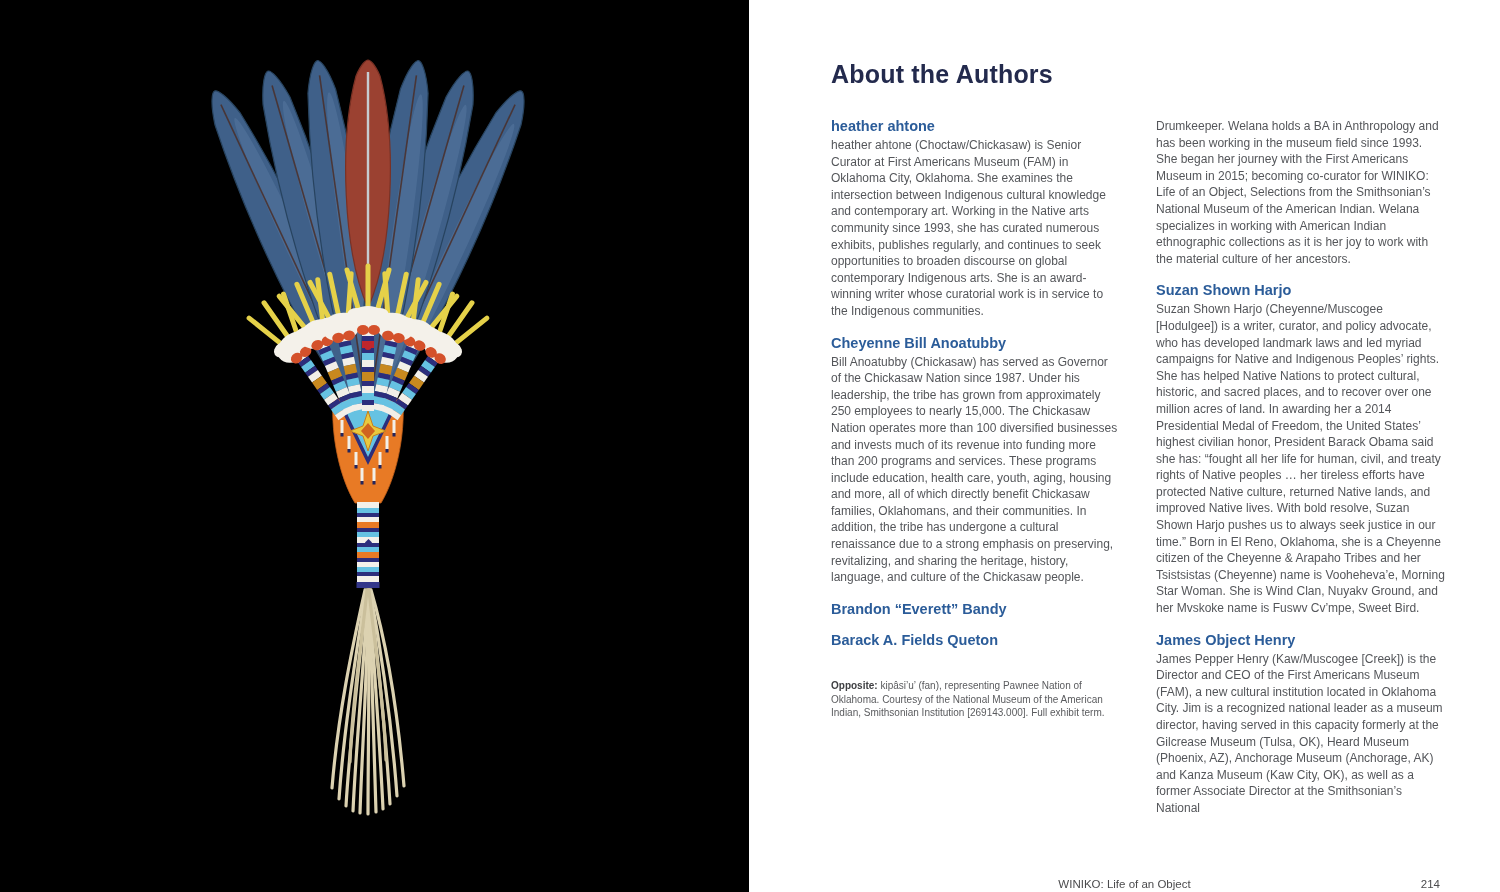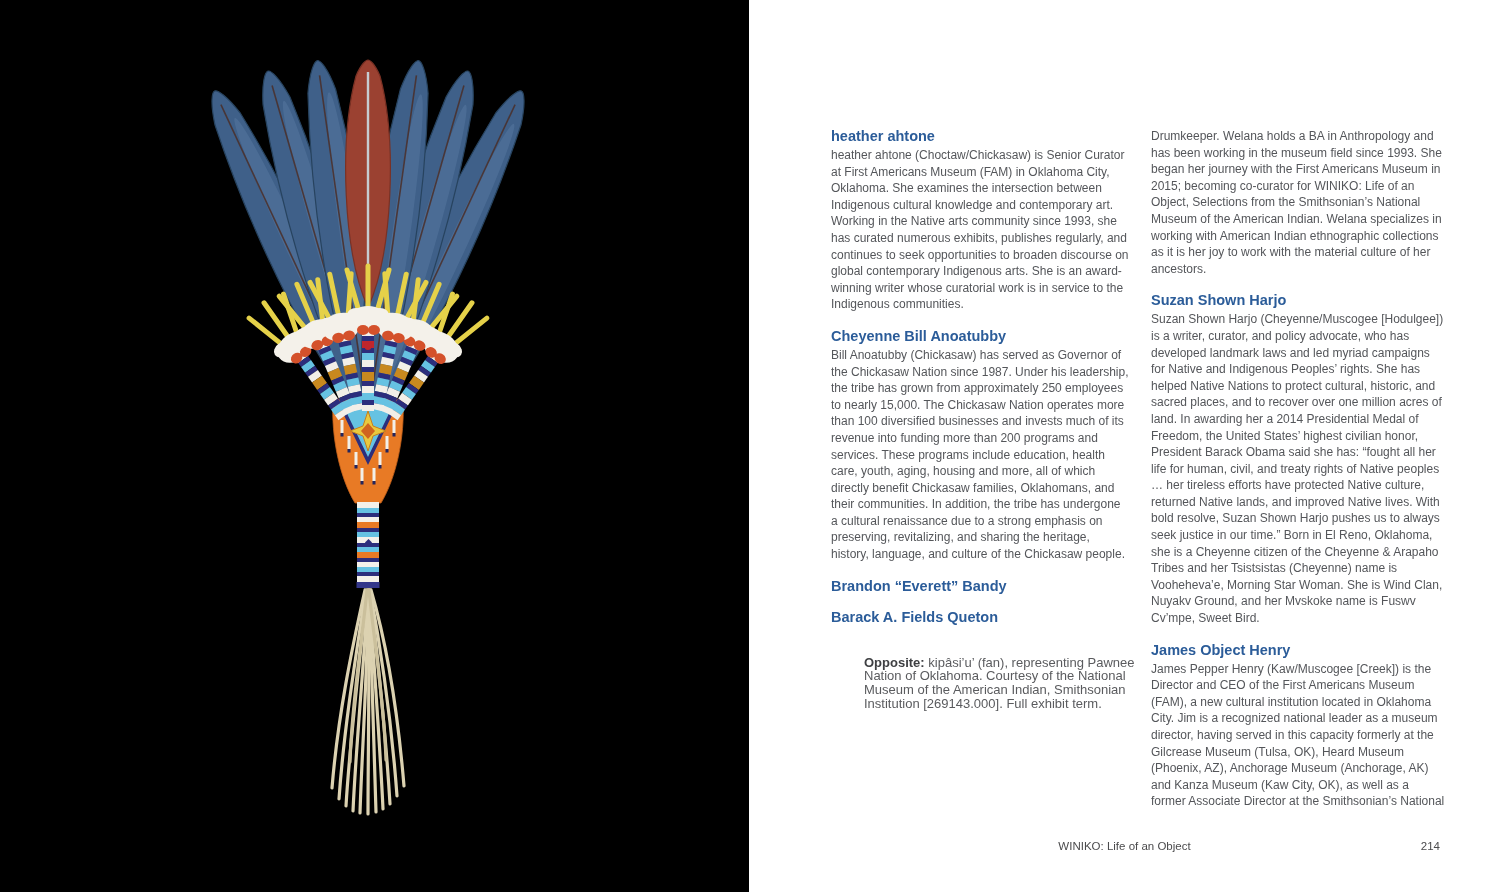--- a/index.html
+++ b/index.html
@@ -7,30 +7,30 @@
   .stage { width:1500px; height:892px; display:flex; overflow:hidden; }
 
   
   .photo-page { width:749px; height:892px; background:#000; position:relative; flex:none; }
   .photo-page svg { display:block; }
 
   
   .text-page { width:751px; height:892px; background:#ffffff; position:relative; flex:none; }
   .page-title { position:absolute; left:82px; top:60px; font-size:25px; font-weight:700;
                 color:#232a4d; letter-spacing:0.2px; }
-  .columns { position:absolute; left:82px; top:128px; width:614px; display:flex; gap:22px; }
+  .columns { position:absolute; left:82px; top:118px; width:614px; display:flex; gap:36px; }
   .col { width:298px; }
   .section { margin-bottom:15px; }
   .section h3 { font-size:14.5px; font-weight:700; color:#2b5c99; margin:0 0 3px 0; }
   .section p, .cont p { font-size:12px; line-height:16.6px; color:#54565a; margin:0; }
   .cont { margin-bottom:15px; }
   .it { }
-  .caption { margin-top:31px; width:284px; font-size:13px; line-height:13.8px; color:#5a5b5e;margin-left:33px; }
+  .caption { margin-top:31px; width:284px; font-size:10px; line-height:13.8px; color:#5a5b5e; }
   .caption strong { color:#3f4043; font-weight:700; }
-  .footer { position:absolute; left:0; top:840px; width:100%; font-size:11.5px; color:#4b4b4d; }
+  .footer { position:absolute; left:0; top:878px; width:100%; font-size:11.5px; color:#4b4b4d; }
   .footer .book-title { display:block; text-align:center; width:100%; }
   .footer .page-num { position:absolute; right:60px; top:0; }
 </style>
 </head>
 <body>
 
 <div class="stage">
 
   <div class="photo-page">
     <svg width="749" height="892" viewBox="0 0 749 892" aria-label="kipasi'u fan">
@@ -178,20 +178,21 @@
         <path d="M370,590 C378,660 386,738 390,804"></path>
         <path d="M370,590 C382,655 392,728 397,796"></path>
         <path d="M371,590 C388,648 398,715 404,786"></path>
         <path d="M367,590 C361,650 352,700 350,762" stroke="#cbc09c"></path>
         <path d="M369,590 C375,650 384,700 386,760" stroke="#cbc09c"></path>
       </g>
     </svg>
   </div>
 
   <div class="text-page">
+    <h1 class="page-title">About the Authors</h1>
 
     <div class="columns">
 
       <div class="col">
         <div class="section">
           <h3>heather ahtone</h3>
           <p>heather ahtone (Choctaw/Chickasaw) is Senior Curator at First Americans Museum (FAM) in Oklahoma City, Oklahoma. She examines the intersection between Indigenous cultural knowledge and contemporary art. Working in the Native arts community since 1993, she has curated numerous exhibits, publishes regularly, and continues to seek opportunities to broaden discourse on global contemporary Indigenous arts. She is an award-winning writer whose curatorial work is in service to the Indigenous communities.</p>
         </div>
         <div class="section">
           <h3>Cheyenne Bill Anoatubby</h3>

